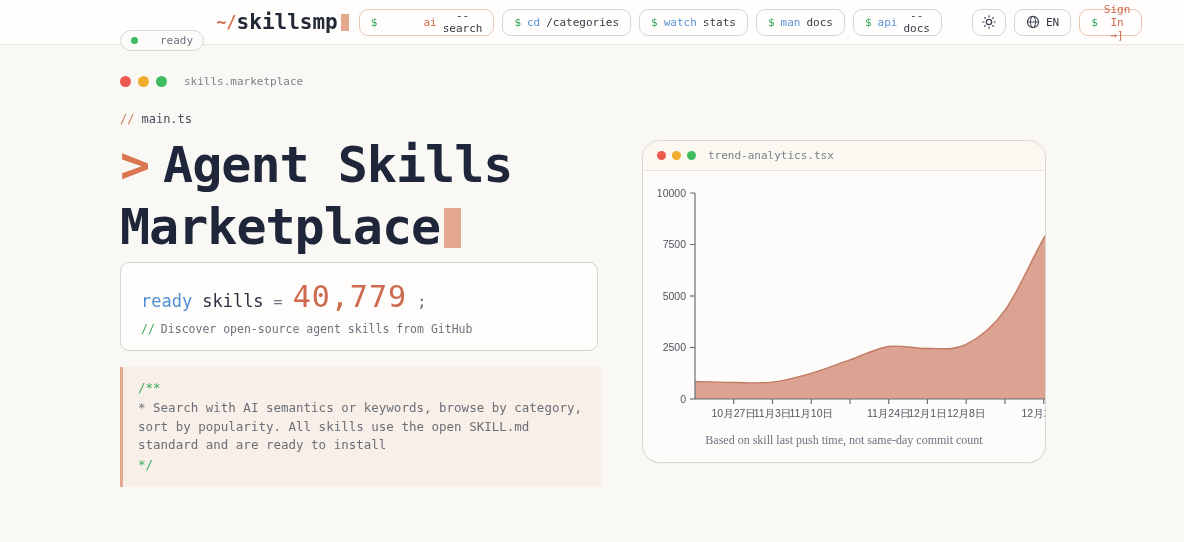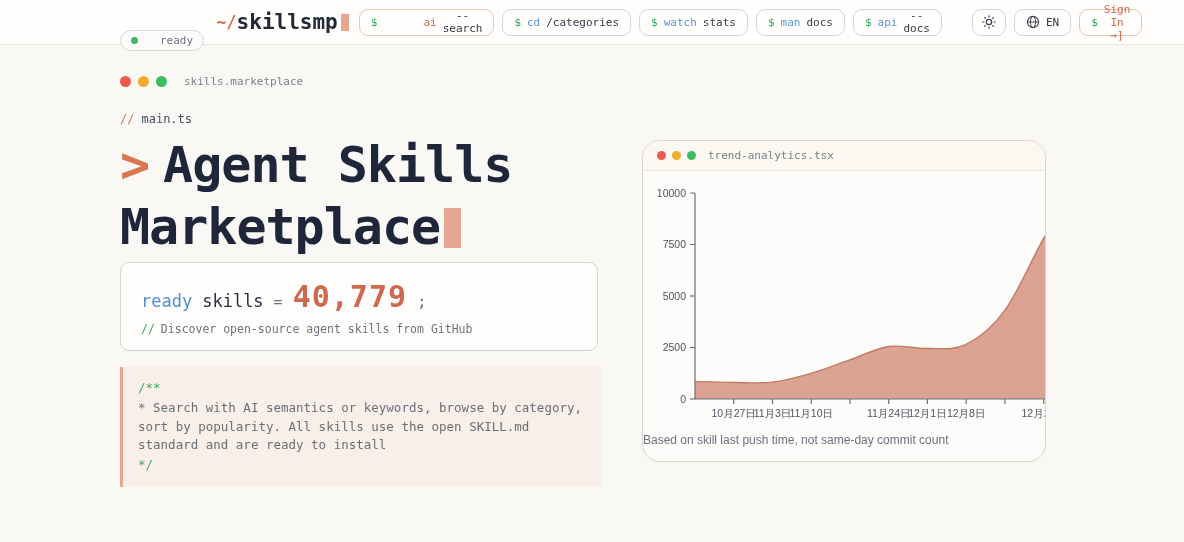--- a/index.html
+++ b/index.html
@@ -66,21 +66,21 @@
   .subtitle-prompt { color:#e2a48c; margin-right:9px; }
   
   .stat-box {
     border:1px solid #d6d4d0; border-radius:9px; background:#fefdfc;
     padding:16px 20px 14px; margin-bottom:16px; width:478px;
   }
   .stat-line { display:flex; align-items:baseline; gap:10px; }
   .kw { color:#4d8fd3; font-size:17px; }
   .var { color:#2b3140; font-size:17px; }
   .eq { color:#6a7280; font-size:15px; }
-  .stat-value { color:#cd6a4d; font-size:30px; font-weight:700; letter-spacing:1px; }
+  .stat-value { color:#cd6a4d; font-size:30px; font-weight:400; letter-spacing:1px; }
   .semi { color:#6a7280; font-size:16px; }
   .stat-comment { margin-top:8px; font-size:11.5px; color:#6d737e; }
   .stat-comment .slashes { color:#3aa85c; margin-right:6px; }
   
   .doc-comment {
     background:#f8efe9; border-left:3px solid #e4a78f;
     padding:12px 16px 12px 15px; width:482px;
     font-size:12.5px; line-height:1.5; color:#6b6f76;
   }
   .doc-green { color:#3fae63; }
@@ -95,21 +95,21 @@
     display:flex; align-items:center; gap:6px;
     background:#fbf7f1; border-bottom:1px solid #e6e2dc;
     padding:8px 14px;
   }
   .chart-header .dot { width:9px; height:9px; }
   .chart-title { font-size:11px; color:#7c828c; margin-left:6px; }
   .chart-body { padding:8px 10px 0 8px; }
   svg.trend { display:block; }
   svg.trend text { font-family:"Liberation Sans","DejaVu Sans",sans-serif; font-size:10.5px; fill:#4d5560; }
   .chart-caption {
-    text-align:left; font-family:Liberation Sans, sans-serif;
+    text-align:center; font-family:Liberation Serif, serif;
     font-size:12px; color:#6b7280; padding:4px 0 14px;
   }
 </style>
 </head>
 <body>
 
 <header class="navbar">
   <div class="nav-left">
     <span class="ready-badge">
       <span class="dot-sm dot-green"></span>

